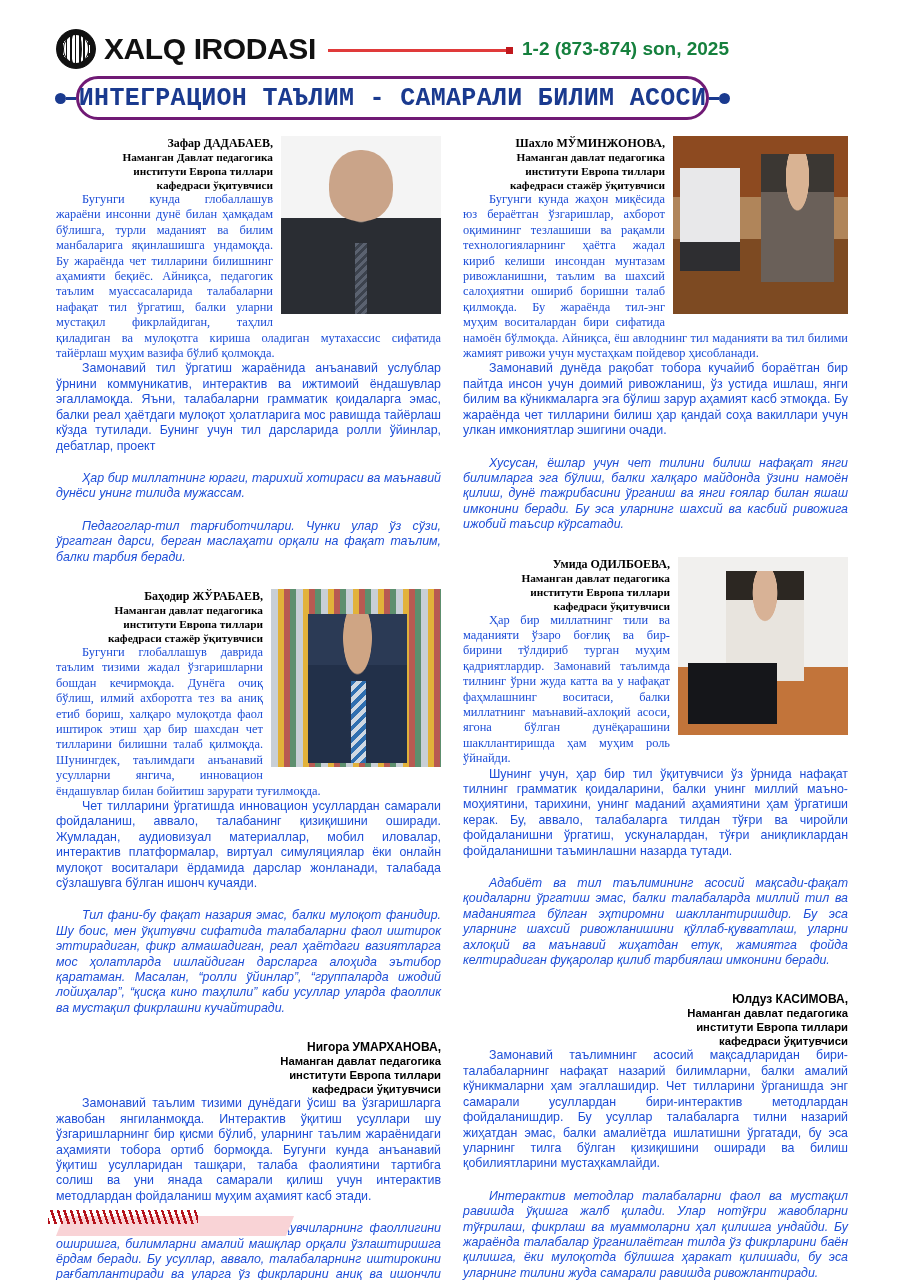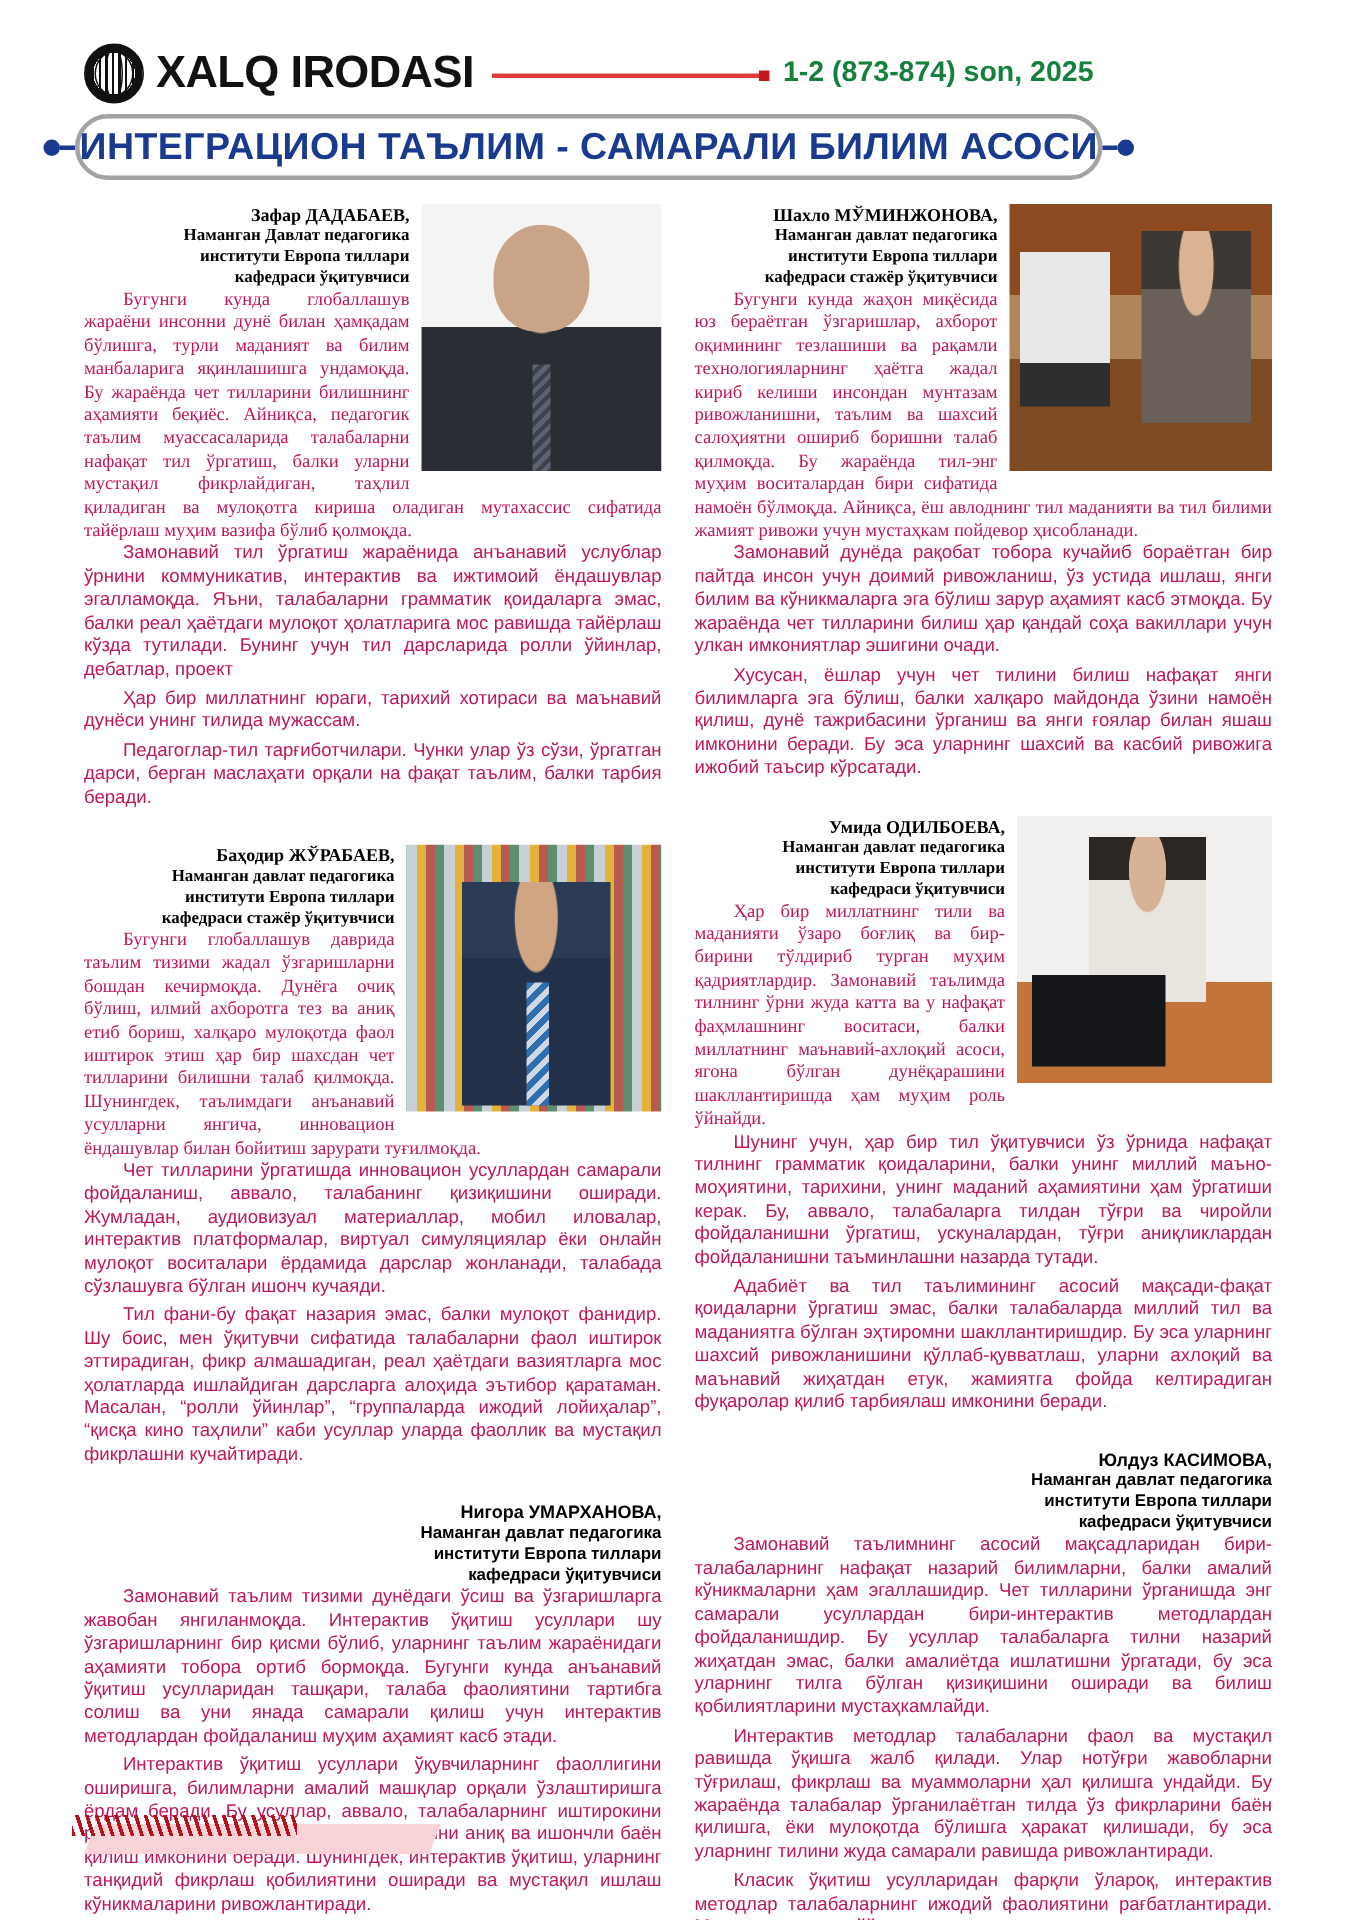--- a/index.html
+++ b/index.html
@@ -96,26 +96,27 @@
     background: #1a3a8f;
     flex: 0 0 auto;
   }
   .banner-line {
     width: 10px; height: 3px;
     background: #1a3a8f;
     flex: 0 0 auto;
   }
   .banner {
     flex: 1 1 auto;
-    border: 3px solid #a3a3a3;
+    border: 3px solid #701a75;
     border-radius: 22px;
     height: 44px;
     display: flex;
     align-items: center;
     justify-content: center;
+    font-family: Liberation Mono, monospace;
   }
   .banner-text {
     font-size: 25px;
     font-weight: bold;
     color: #1a3a8f;
     letter-spacing: 0.3px;
     white-space: nowrap;
   }
 
   
@@ -212,24 +213,24 @@
     content:"";position:absolute;left:6%;bottom:6%;width:52%;height:34%;
     background:#15161a;
   }
 
   p.body {
     margin: 0;
     font-size: 12.4px;
     line-height: 15.4px;
     text-align: justify;
     text-indent: 26px;
-    color: #be185d;
+    color: #1d4ed8;
     hyphens: auto;
   }
-  p.body + p.body { margin-top: 4px; }
+  p.body + p.body { margin-top: 17px; font-style: italic; }
   .spacer-md { height: 18px; }
 
   
   .footer-deco {
     position: absolute;
     left: 48px;
     bottom: 44px;
     width: 270px;
     height: 26px;
   }

